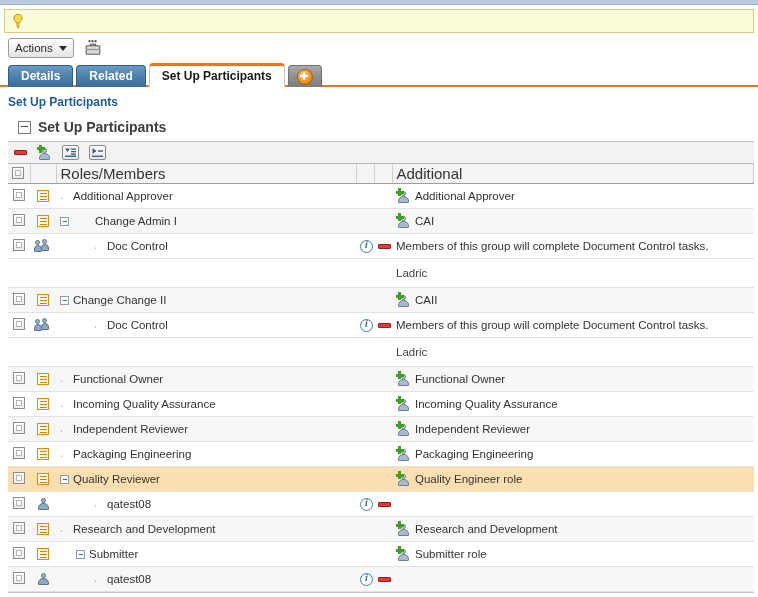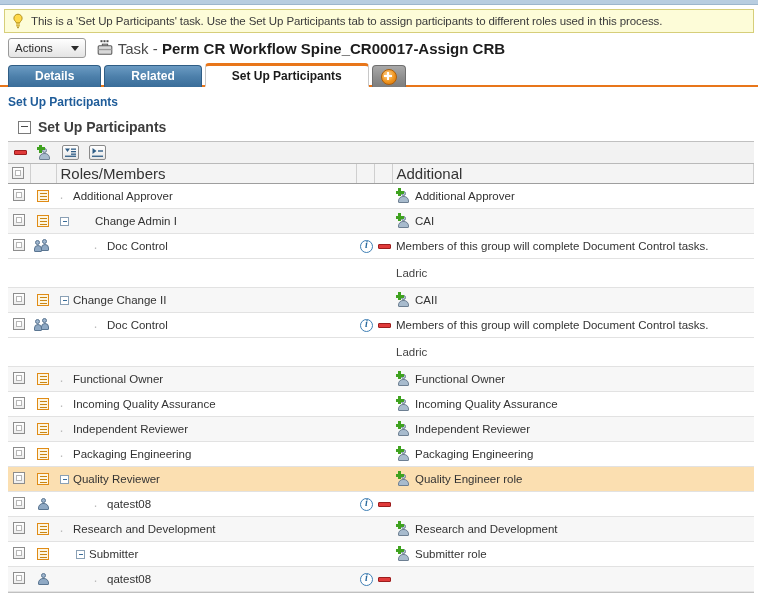--- a/index.html
+++ b/index.html
@@ -53,21 +53,21 @@
   .actions-row {
     display: flex;
     align-items: center;
     padding: 6px 0 4px 8px;
     height: 28px;
     box-sizing: border-box;
   }
   .actions-btn {
     display: inline-flex;
     align-items: center;
-    gap: 18px;
+    gap: 6px;
     height: 20px;
     padding: 0 6px;
     border: 1px solid #9a9a9a;
     border-radius: 3px;
     background: linear-gradient(to bottom, #ffffff 0%, #f0f0f0 55%, #e4e4e4 100%);
     font-size: 11.5px;
     color: #2b2b2b;
     cursor: pointer;
     box-sizing: border-box;
   }
@@ -108,21 +108,21 @@
     align-items: flex-end;
     height: 24px;
     padding-left: 8px;
     box-sizing: border-box;
     position: relative;
     z-index: 2;
   }
   .tab {
     height: 22px;
     line-height: 21px;
-    padding: 0 26px;
+    padding: 0 12px;
     margin-right: 3px;
     font-size: 12px;
     font-weight: bold;
     color: #ffffff;
     background: linear-gradient(to bottom, #6b9bc3 0%, #4d80ab 50%, #3a6d99 100%);
     border: 1px solid #2f5d85;
     border-bottom: none;
     border-radius: 4px 4px 0 0;
     cursor: pointer;
     box-sizing: border-box;
@@ -493,43 +493,39 @@
 
 <div class="tip-bar">
   <span class="tip-icon">
     <svg width="14" height="16" viewBox="0 0 14 16">
       <path d="M7 1.2c-2.3 0-4.1 1.8-4.1 4 0 1.6 0.9 2.5 1.6 3.3 0.4 0.5 0.7 0.9 0.8 1.4h3.4c0.1-0.5 0.4-0.9 0.8-1.4 0.7-0.8 1.6-1.7 1.6-3.3 0-2.2-1.8-4-4.1-4z" fill="#ffd94a" stroke="#a8860f" stroke-width="0.9"></path>
       <rect x="5.1" y="10.4" width="3.8" height="1.2" fill="#cfa820"></rect>
       <rect x="5.1" y="12.2" width="3.8" height="1.2" fill="#cfa820"></rect>
       <rect x="6.2" y="13.6" width="1.6" height="1.6" fill="#a8860f"></rect>
     </svg>
   </span>
-  <span class="tip-text">This is a 'Set Up Participants' task. Use the Set Up Participants tab to assign participants to different roles used in this process.</span>
 </div>
 
 <div class="actions-row">
   <button class="actions-btn">
     <span>Actions</span>
     <span class="caret-down"></span>
   </button>
 
   <span class="task-icon">
     <svg width="18" height="18" viewBox="0 0 18 18">
       <rect x="4.5" y="1.2" width="2" height="2" fill="#4a4a4a"></rect>
       <rect x="7.5" y="1.2" width="2" height="2" fill="#4a4a4a"></rect>
       <rect x="10.5" y="1.2" width="2" height="2" fill="#4a4a4a"></rect>
       <rect x="6.4" y="5.2" width="5.2" height="1.8" fill="none" stroke="#5d5d5d" stroke-width="1.1"></rect>
       <rect x="2.2" y="6.8" width="13.6" height="8.4" rx="1" fill="#d9d9d9" stroke="#5d5d5d" stroke-width="1.1"></rect>
       <rect x="2.2" y="9.9" width="13.6" height="1.3" fill="#9a9a9a"></rect>
     </svg>
   </span>
 
-  <span class="task-title">
-    <span>Task - </span><b>Perm CR Workflow Spine_CR00017-Assign CRB</b>
-  </span>
 </div>
 
 <div class="tabs-wrap">
   <div class="tabs">
     <div class="tab">
       <span>Details</span>
     </div>
     <div class="tab">
       <span>Related</span>
     </div>

